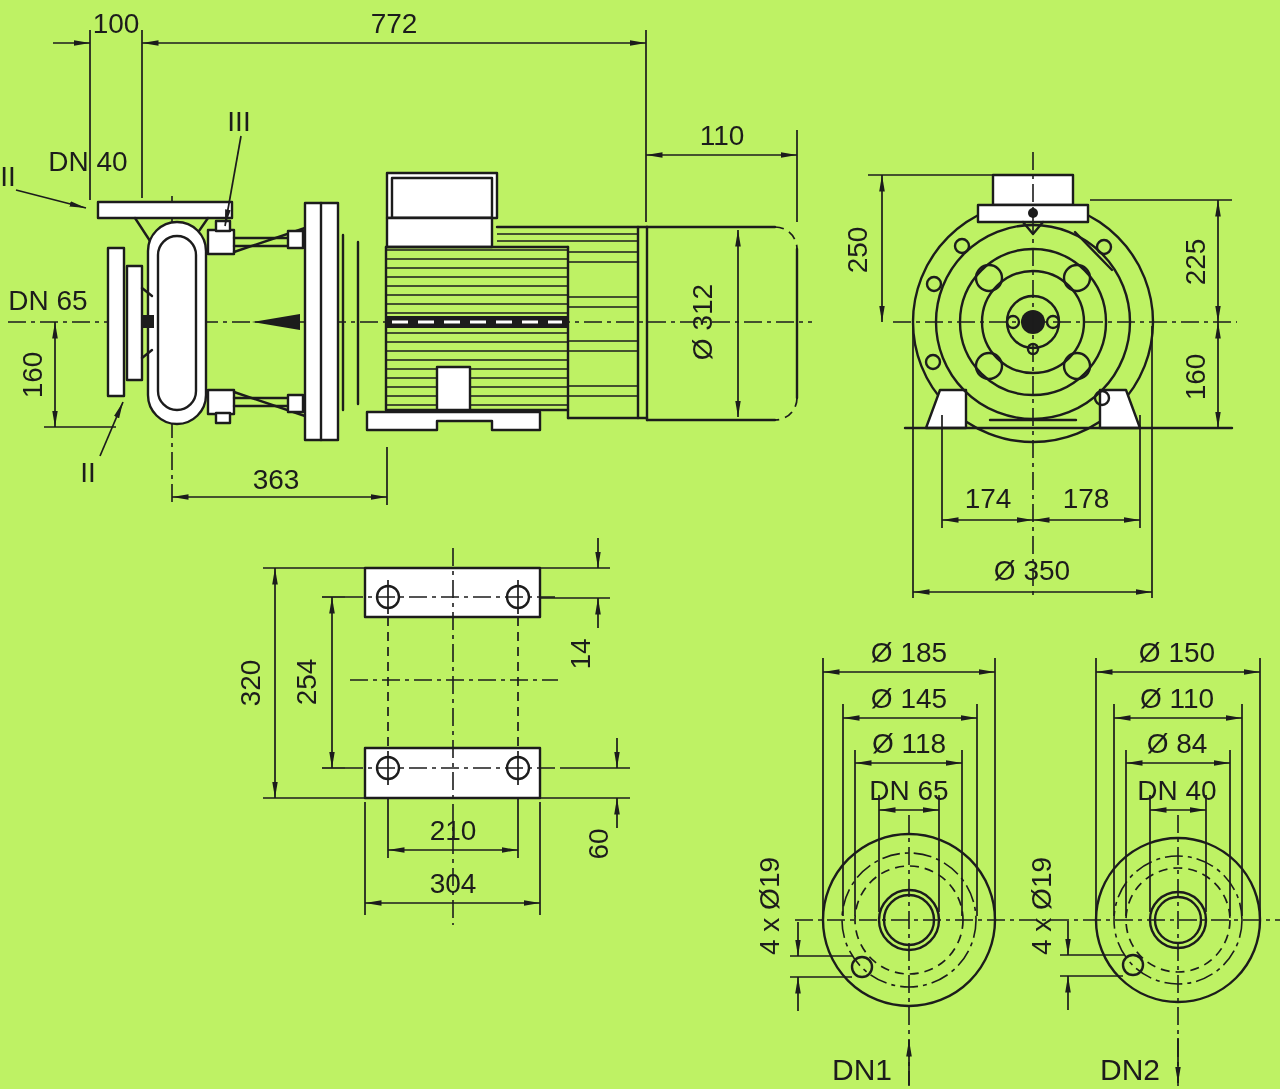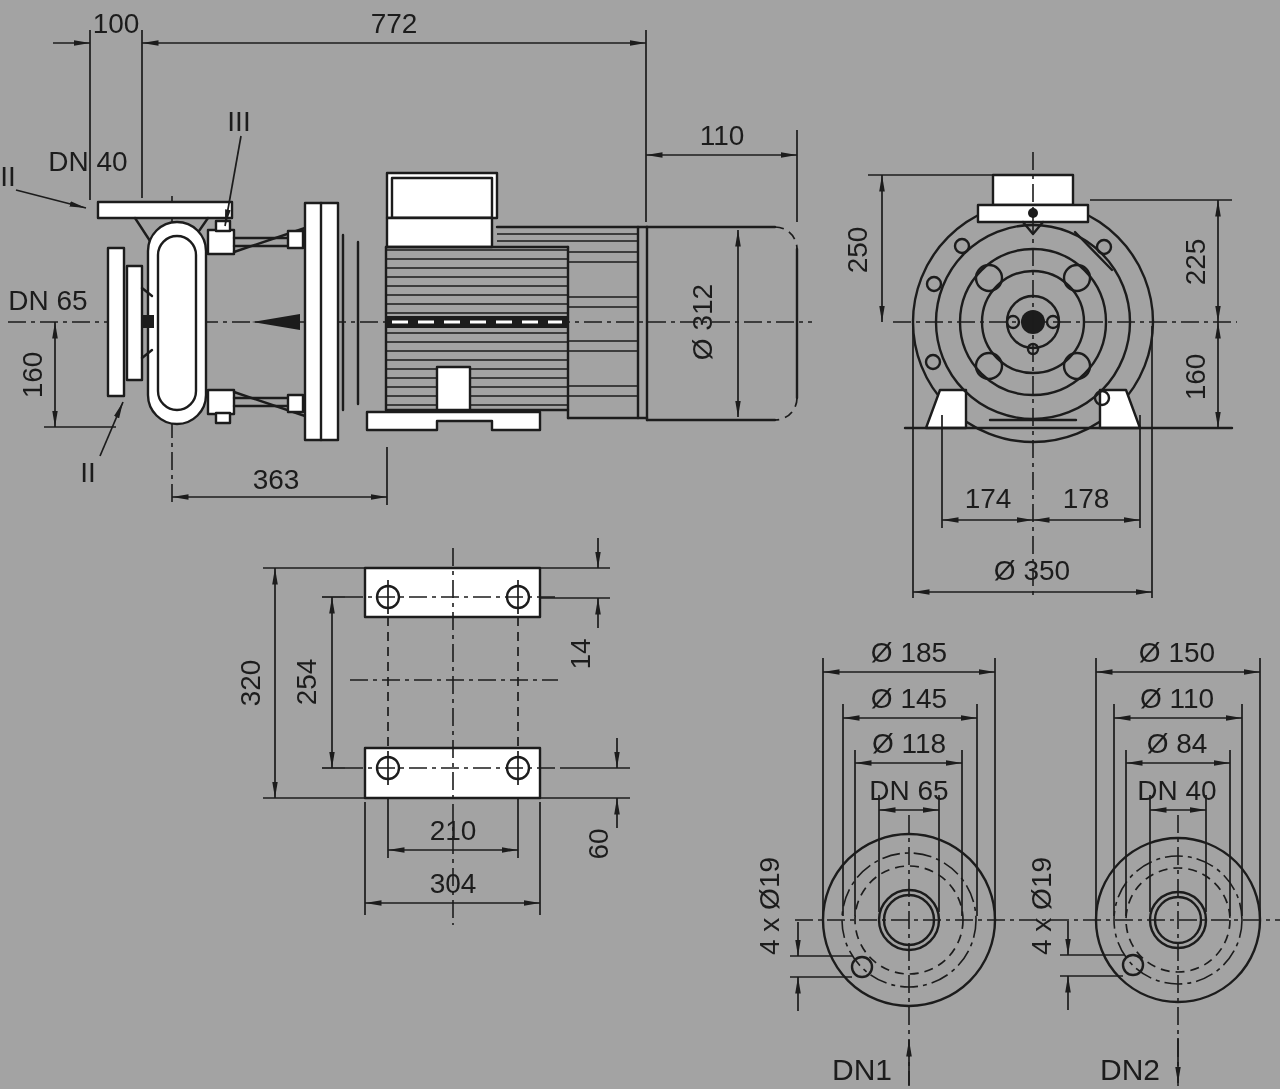--- a/index.html
+++ b/index.html
@@ -1,16 +1,16 @@
 <!DOCTYPE html>
 <html><head>
 <meta charset="utf-8">
 <style>
   html,body{margin:0;padding:0;background:#fff;}
-  .stage{width:1280px;height:1089px;position:relative;background:#a3a3a3;}
+  .stage{width:1280px;height:1089px;position:relative;background:#bef264;}
   .o  {stroke:#1c1c1c;stroke-width:2.4;fill:none;stroke-linejoin:round;stroke-linecap:round;}
   .of {stroke:#1c1c1c;stroke-width:2.4;fill:#fff;stroke-linejoin:round;}
   .fb {fill:#1c1c1c;stroke:none;}
   .t  {stroke:#1c1c1c;stroke-width:1.7;fill:none;stroke-linecap:butt;}
   .cl {stroke:#1c1c1c;stroke-width:1.6;fill:none;stroke-dasharray:18 5 4 5;}
   .dsh{stroke:#1c1c1c;stroke-width:1.7;fill:none;stroke-dasharray:9 6;}
   text.d{font-family:"Liberation Sans",sans-serif;font-size:28px;fill:#1c1c1c;text-anchor:middle;}
   text.big{font-size:30px;}
 </style>
 </head>

